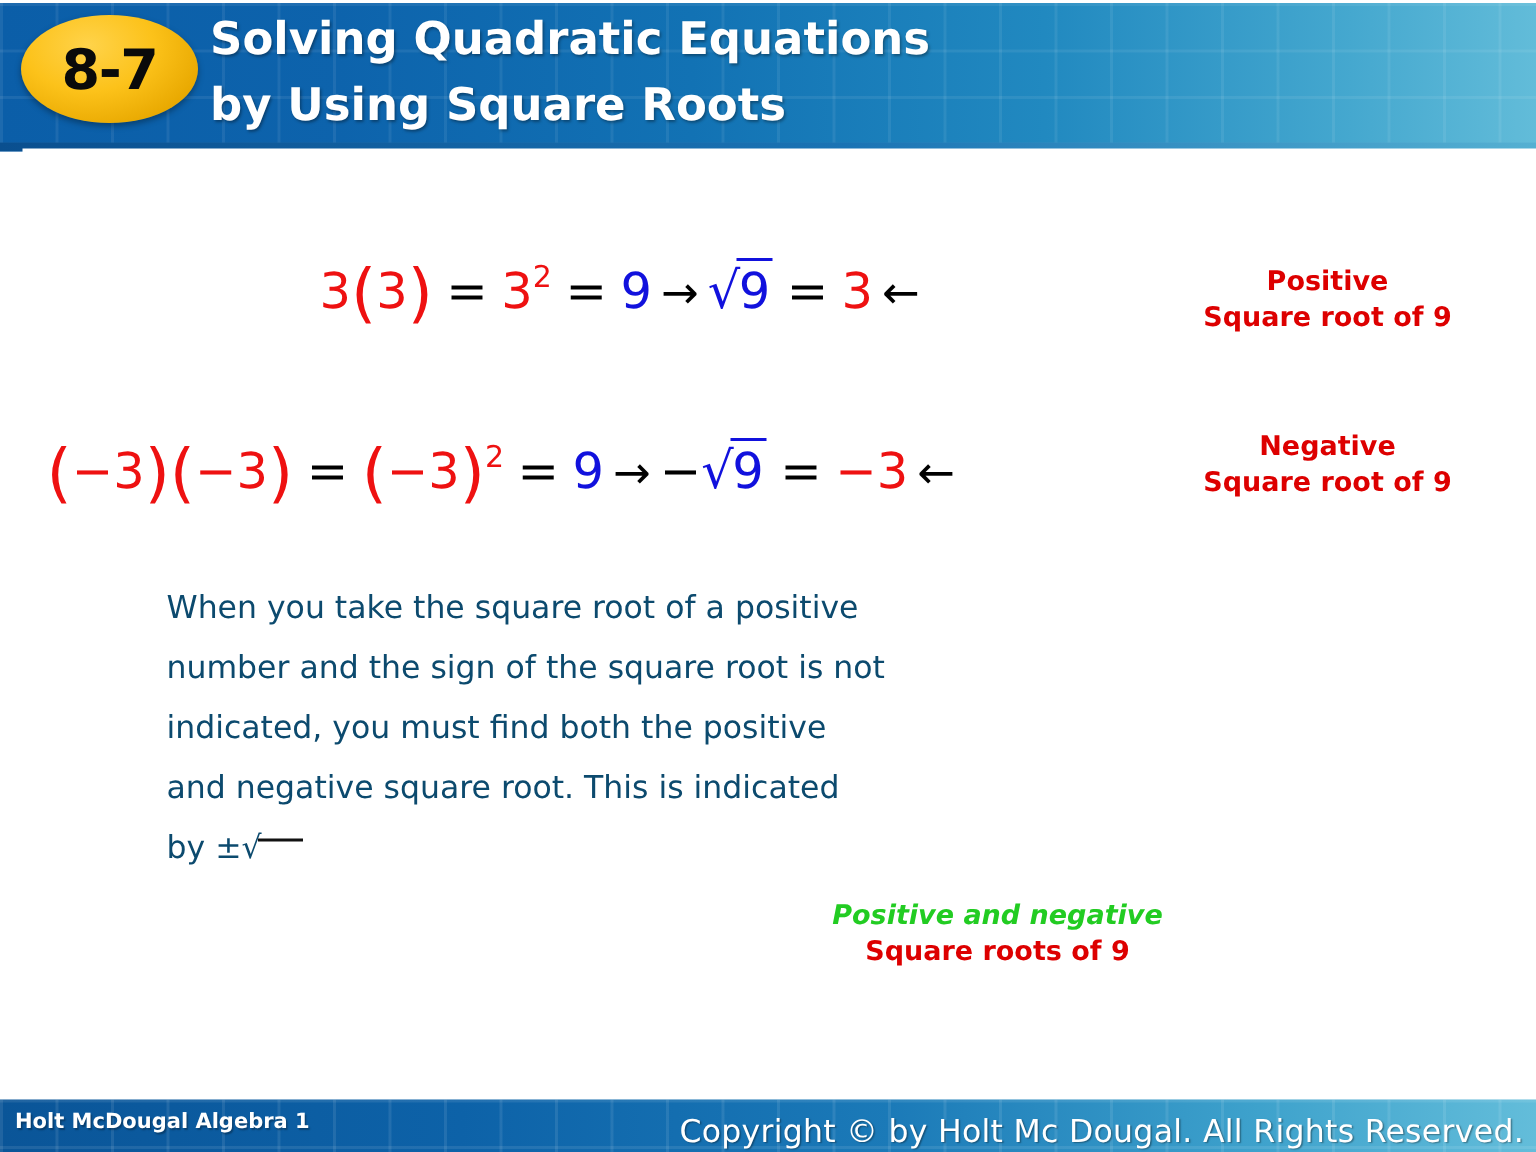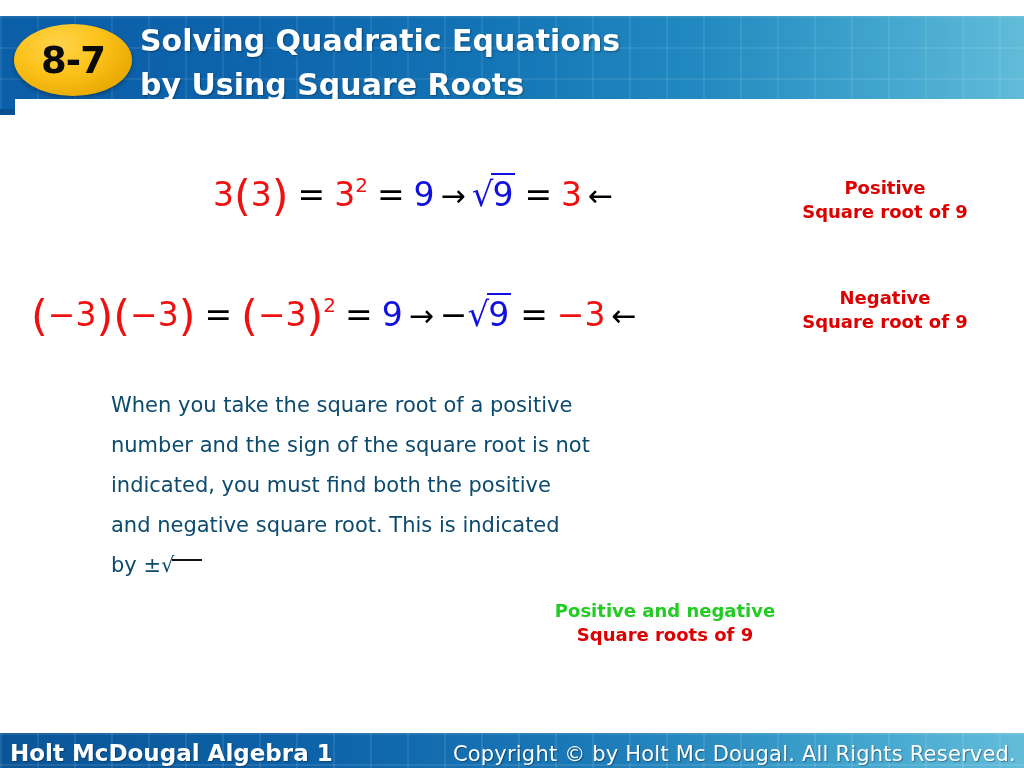--- a/index.html
+++ b/index.html
@@ -11,21 +11,21 @@
     width: 1024px;
     height: 768px;
     position: relative;
     overflow: hidden;
     font-family: "DejaVu Sans", sans-serif;
   }
 
   
   #header {
     position: absolute;
-    left: 0; top: 16px;
+    left: 0; top: 2px;
     width: 1024px;
     height: 99px;
     background: linear-gradient(to right,
         #0b5ea8 0%, #0d63ac 22%, #1272b4 45%,
         #2189c0 68%, #45a8cf 88%, #62bcd9 100%);
     overflow: hidden;
   }
   #header-pattern {
     position: absolute;
     left: 0; top: 0;
@@ -167,21 +167,21 @@
       linear-gradient(to right, rgba(255,255,255,0.09) 2px, transparent 2px),
       linear-gradient(to bottom, rgba(255,255,255,0.09) 2px, transparent 2px);
     background-size: 37px 31px;
   }
   #footer-left {
     position: absolute;
     left: 10px; top: 7px;
     color: #ffffff;
     font-family: "DejaVu Sans", sans-serif;
     font-weight: bold;
-    font-size: 23px;
+    font-size: 14px;
     text-shadow: 1px 1px 1px rgba(0,0,0,0.3);
   }
   #footer-right {
     position: absolute;
     right: 8px; top: 9px;
     color: #ffffff;
     font-family: "DejaVu Sans", sans-serif;
     font-weight: normal;
     font-size: 21px;
     letter-spacing: 0.2px;
@@ -223,21 +223,21 @@
   <div class="callout" style="left:750px; top:187px; width:240px;">
     <div>Negative</div>
     <div>Square root of 9</div>
   </div>
 
   <div id="paragraph"><span>When you take the square root of a positive number and the sign of the square root is not indicated, you must find both the positive and negative square root. This is indicated by </span><span>±</span><span>√</span><span class="tailrad"></span>
   </div>
 
 
   <div class="callout callout-plain" style="left:490px; top:500px; width:320px;">
-    <div style="color:#22cc22;">Positive and negative</div>
+    <div style="color:#22cc22;font-style:italic;">Positive and negative</div>
     <div style="color:#dd0000;">Square roots of 9</div>
   </div>
 
 </div>
 
 <div id="footer">
   <div id="footer-pattern"></div>
   <div id="footer-left">Holt McDougal Algebra 1</div>
   <div id="footer-right">Copyright © by Holt Mc Dougal. All Rights Reserved.</div>
 </div>

